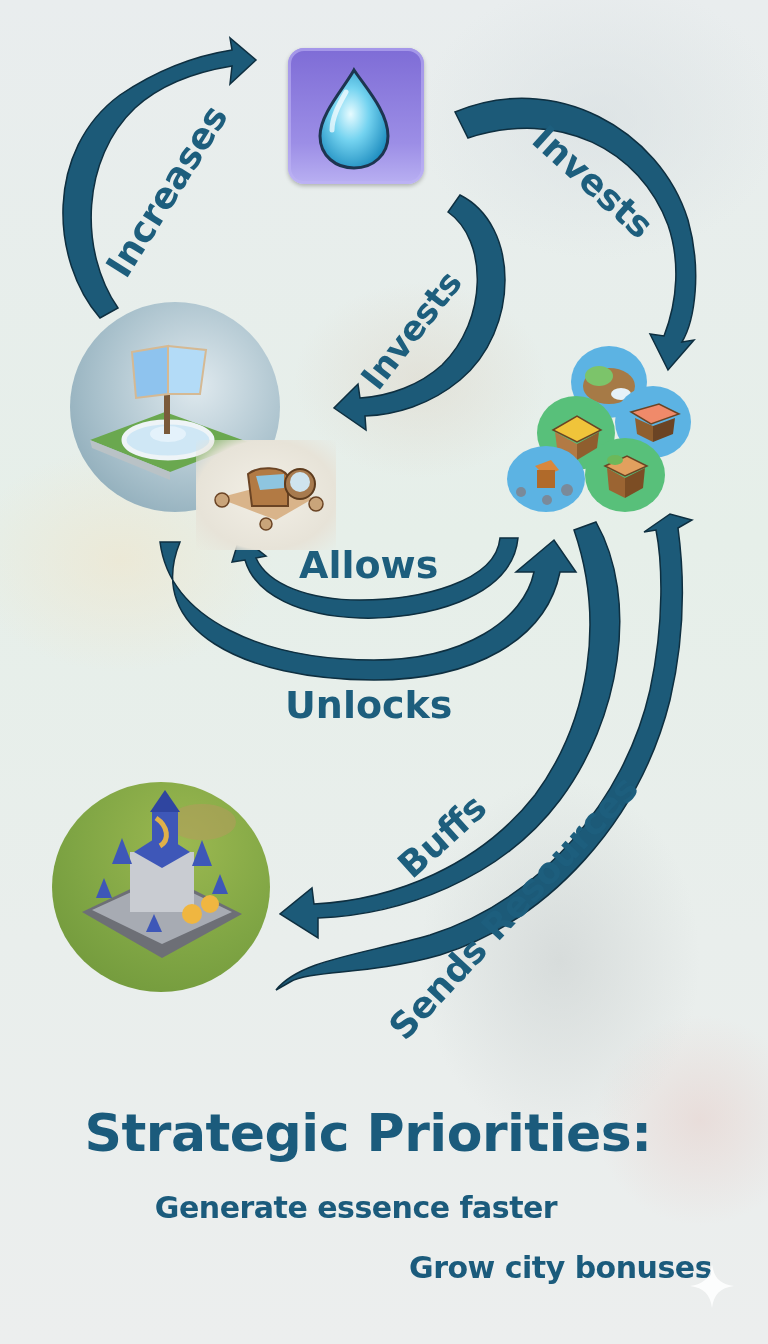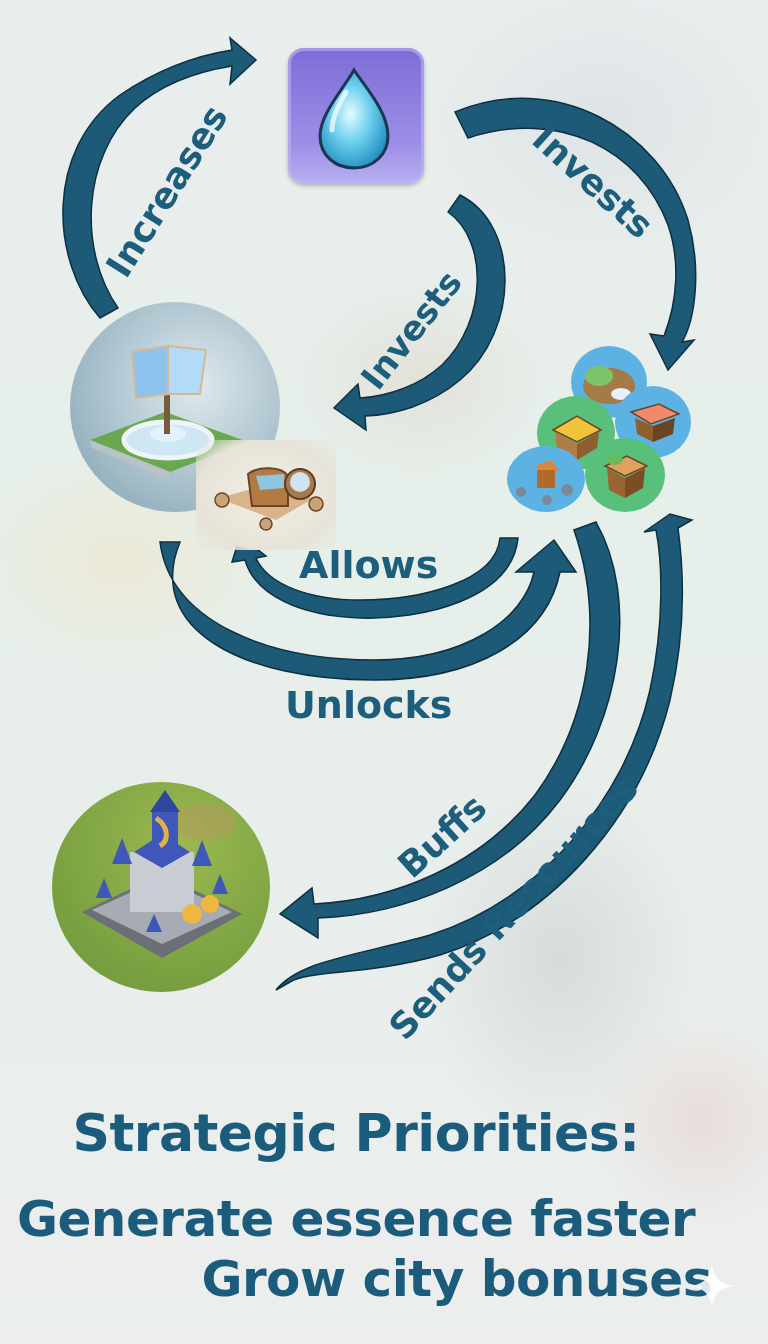--- a/index.html
+++ b/index.html
@@ -41,24 +41,25 @@
   .castle-circle {
     left: 52px; top: 782px; width: 218px; height: 210px;
     background: radial-gradient(circle at 60% 30%, #9bb850 0%, #7fa544 55%, #6c9438 100%);
   }
   .cluster { left: 505px; top: 342px; width: 200px; height: 170px; }
   .mini { position: absolute; border-radius: 50%; }
   .title {
     position: absolute; left: 0; width: 712px; top: 1103px; text-align: center;
     color: #1b5b7c; font-weight: bold; font-size: 52px; letter-spacing: -0.5px;
     font-family: "DejaVu Sans", sans-serif;
+    padding-left: 12px;
   }
   .sub {
     position: absolute; left: 0; width: 712px; text-align: center;
-    color: #1b5b7c; font-weight: bold; font-size: 50px; letter-spacing: -0.5px;
+    color: #1b5b7c; font-weight: bold; font-size: 30px; letter-spacing: -0.5px;
     font-family: "DejaVu Sans", sans-serif;
   }
   .sparkle { position: absolute; left: 688px; top: 1262px; width: 48px; height: 48px; }
 </style>
 </head>
 <body>
 
 <div class="bg"></div>
 
 <svg class="arrows" width="768" height="1344" viewBox="0 0 768 1344">

